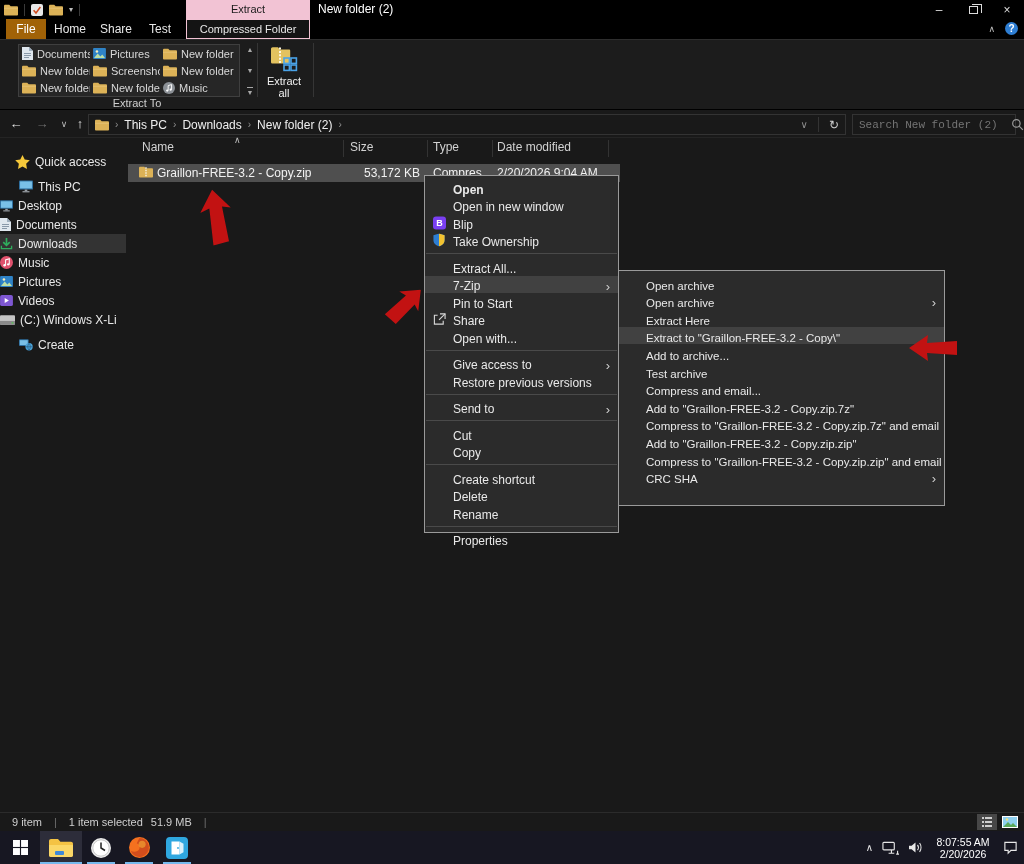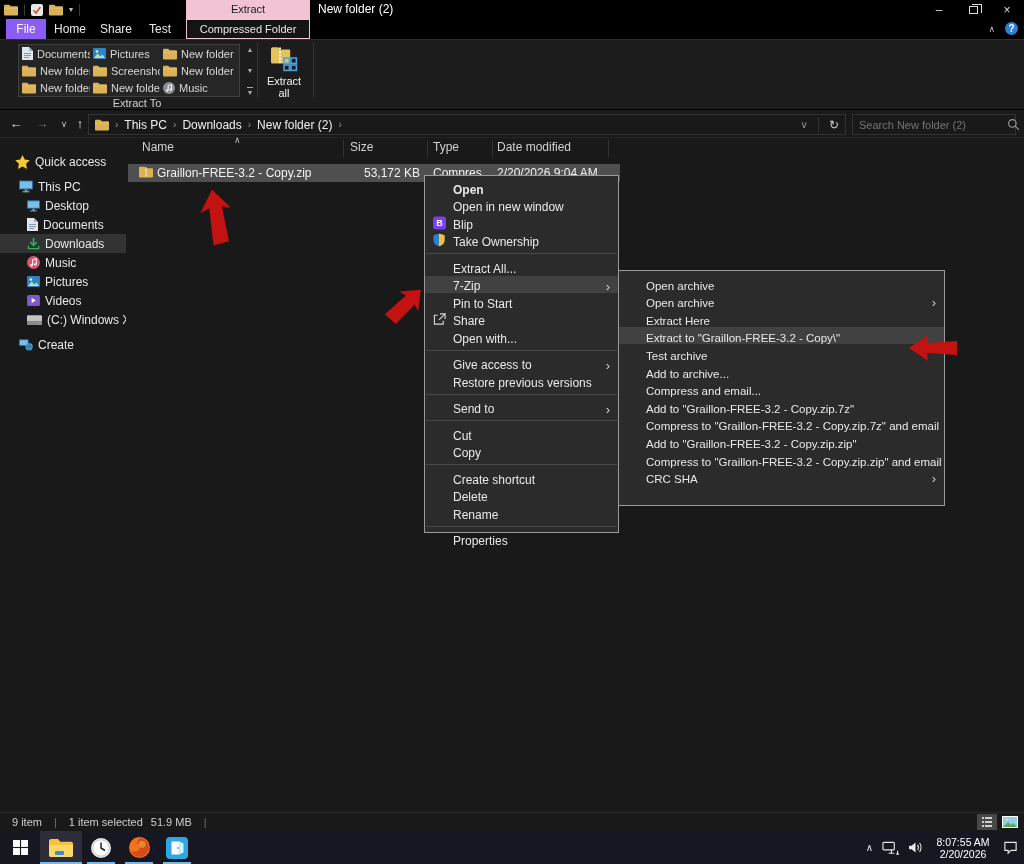--- a/index.html
+++ b/index.html
@@ -17,21 +17,21 @@
     font-size:11px;text-align:center;line-height:19px}
   .win-title{position:absolute;left:318px;top:0;height:19px;line-height:19px;color:#fff;font-size:12px}
   .win-controls{position:absolute;right:0;top:0;height:19px;display:flex}
   .win-btn{width:34px;height:19px;display:flex;align-items:center;justify-content:center;color:#dcdcdc;font-size:12px}
   .restore-glyph{width:9px;height:8px;border:1px solid #dcdcdc;position:relative}
   .restore-glyph:before{content:"";position:absolute;left:2px;top:-3px;width:9px;height:8px;border:1px solid #dcdcdc;border-left:none;border-bottom:none}
 
   
   .tabrow{position:absolute;left:0;top:19px;width:1024px;height:20px;background:#000}
   .tab{position:absolute;top:0;height:20px;line-height:20px;text-align:center;color:#e8e8e8;font-size:12px}
-  .tab-file{left:6px;width:40px;background:#8b5cf6;color:#fff}
+  .tab-file{left:6px;width:40px;background:#a16207;color:#fff}
   .tab-home{left:50px;width:40px}
   .tab-share{left:94px;width:44px}
   .tab-view{left:140px;width:40px}
   .tab-cft{left:186px;width:124px;font-size:11px;background:#141414;border:1px solid #f2c3d4;line-height:18px}
   .ribbon-help{position:absolute;top:22px;right:6px;display:flex;align-items:center;gap:10px}
   .chev-up{color:#bdbdbd;font-size:9px}
   .help-badge{width:13px;height:13px;border-radius:50%;background:#2e7ed3;color:#fff;font-size:10px;font-weight:bold;
     text-align:center;line-height:13px}
 
   
@@ -54,29 +54,29 @@
   .nav-fwd{color:#6f6f6f}
   .nav-chev{font-size:9px;color:#bdbdbd}
   .breadcrumb{position:absolute;left:88px;top:4px;width:758px;height:21px;border:1px solid #333;background:#191919;
     display:flex;align-items:center;padding-left:6px}
   .crumb-chev{color:#8f8f8f;font-size:10px;padding:0 6px}
   .crumb{color:#efefef;font-size:12px}
   .breadcrumb-right{margin-left:auto;display:flex;align-items:center;height:100%}
   .bc-sep{width:1px;height:15px;background:#333;margin:0 4px}
   .refresh{color:#cfcfcf;font-size:12px;padding:0 6px}
   .searchbox{position:absolute;left:852px;top:4px;width:164px;height:21px;border:1px solid #333;background:#191919;display:flex;align-items:center}
-  .searchbox input{flex:1;background:transparent;border:none;outline:none;color:#9a9a9a;font-size:11px;padding:0 6px;font-family:Liberation Sans, sans-serif}
+  .searchbox input{flex:1;background:transparent;border:none;outline:none;color:#9a9a9a;font-size:11px;padding:0 6px;font-family:Liberation Mono, monospace}
   .searchbox .mag{padding-right:6px}
 
   
   .main{position:absolute;left:0;top:138px;width:1024px;height:674px;background:#191919}
   .sidebar{position:absolute;left:0;top:0;width:126px;height:100%;padding-top:14px}
   .side-item{height:19px;display:flex;align-items:center;gap:5px;white-space:nowrap;overflow:hidden}
   .side-item .lbl{font-size:12px;color:#e8e8e8}
-  .lv0{padding-left:15px}.lv1{padding-left:19px}.lv2{padding-left:27px}
+  .lv0{padding-left:15px}.lv1{padding-left:19px}.lv2{}
   .side-item.selected{background:#333}
   .side-gap{height:6px}
 
   
   .filearea{position:absolute;left:126px;top:0;right:8px;height:100%}
   .colhead{position:absolute;top:2px;height:18px;font-size:12px;color:#d2d2d2}
   .colsep{position:absolute;top:2px;width:1px;height:17px;background:#333}
   .sortcaret{position:absolute;left:108px;top:-3px;color:#bdbdbd;font-size:9px}
   .filerow{position:absolute;left:2px;top:26px;width:492px;height:18px;background:#4f4f4f;display:block}
   .filerow .cell{position:absolute;top:0;height:34px;line-height:18px;font-size:12px;color:#f2f2f2;white-space:nowrap;overflow:hidden}
@@ -550,24 +550,24 @@
         <span>Open archive</span>
         <span class="mi-arrow">›</span>
       </div>
       <div class="menu-item">
         <span>Extract Here</span>
       </div>
       <div class="menu-item hl">
         <span>Extract to "Graillon-FREE-3.2 - Copy\"</span>
       </div>
       <div class="menu-item">
+        <span>Add to archive...</span>
+      </div>
+      <div class="menu-item">
         <span>Test archive</span>
-      </div>
-      <div class="menu-item">
-        <span>Add to archive...</span>
       </div>
       <div class="menu-item">
         <span>Compress and email...</span>
       </div>
       <div class="menu-item">
         <span>Add to "Graillon-FREE-3.2 - Copy.zip.7z"</span>
       </div>
       <div class="menu-item">
         <span>Compress to "Graillon-FREE-3.2 - Copy.zip.7z" and email</span>
       </div>

